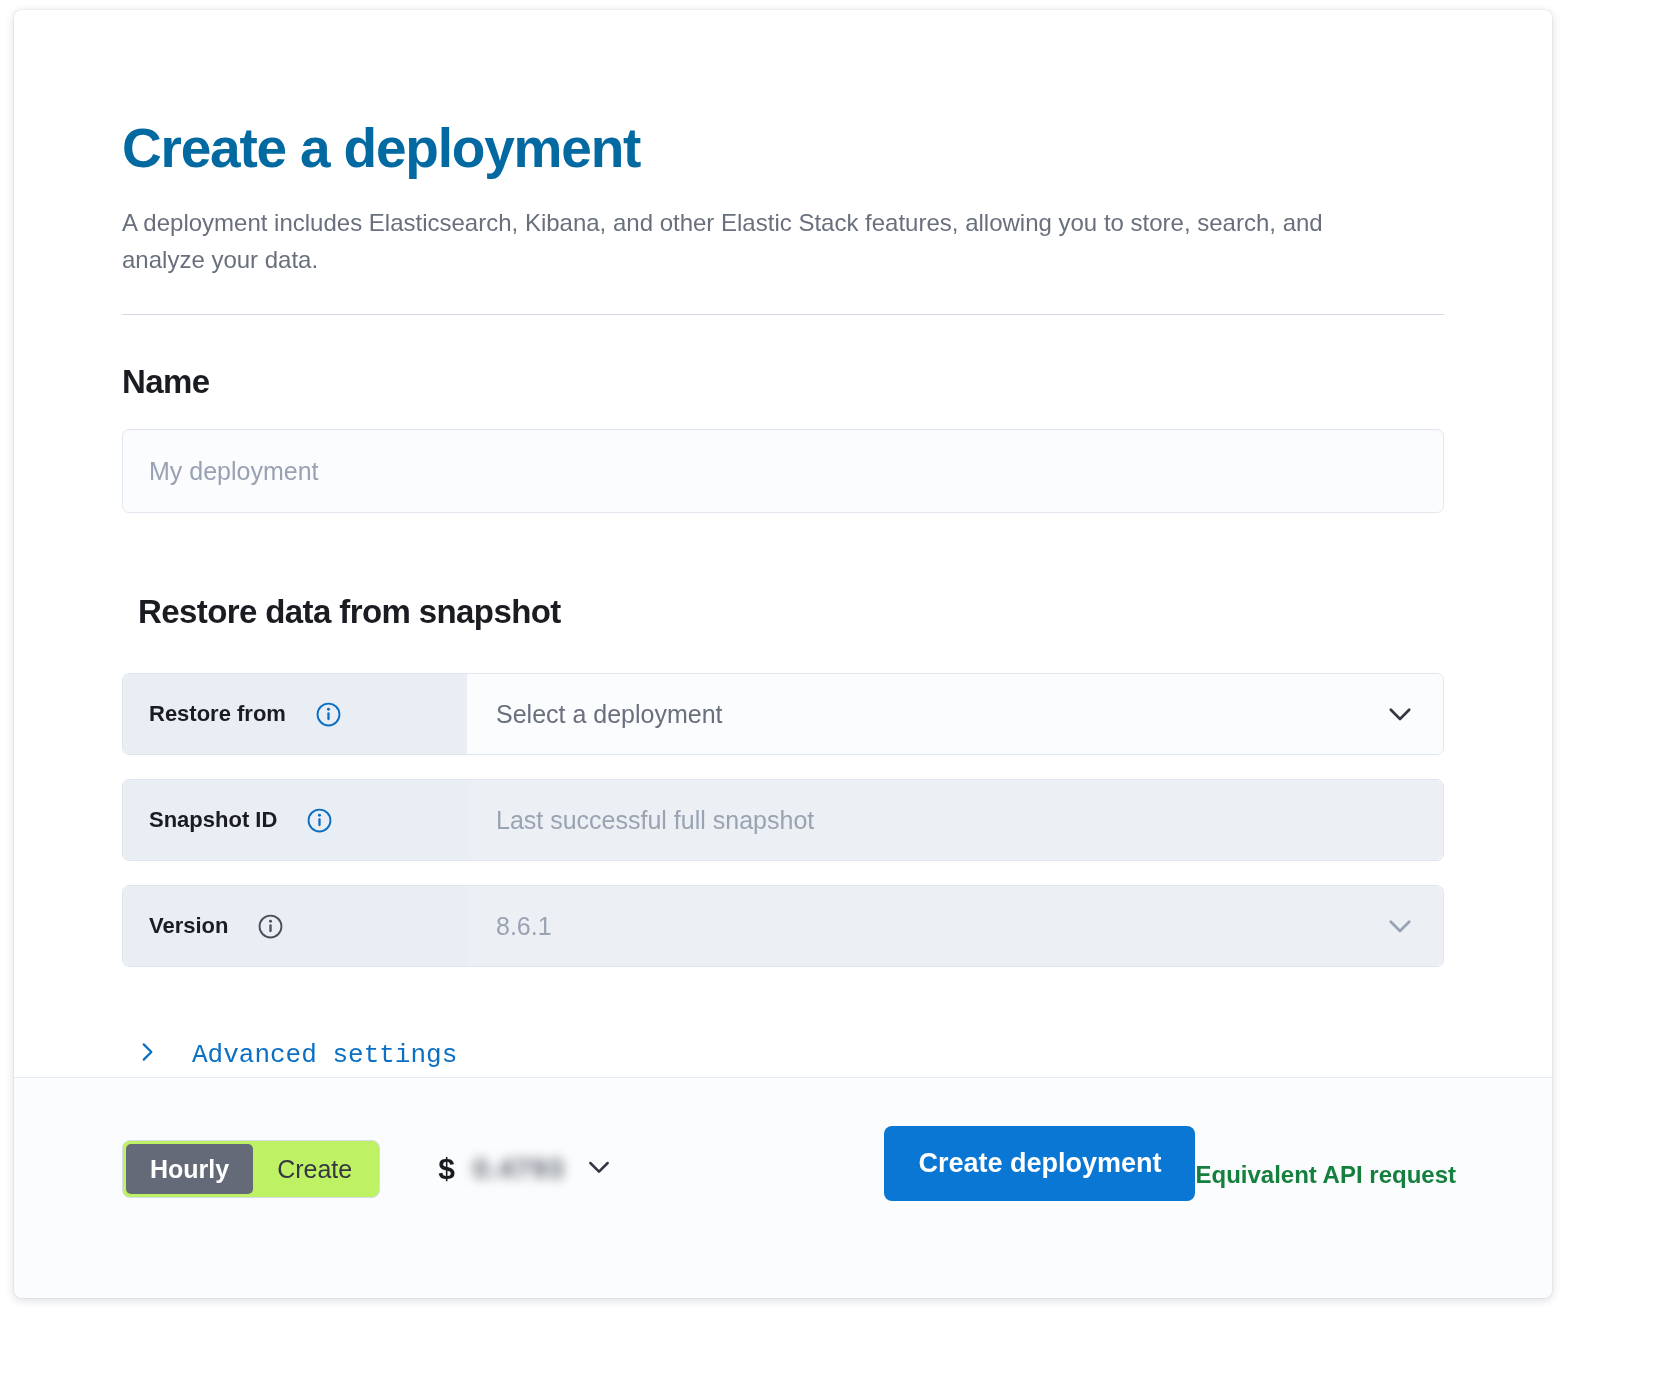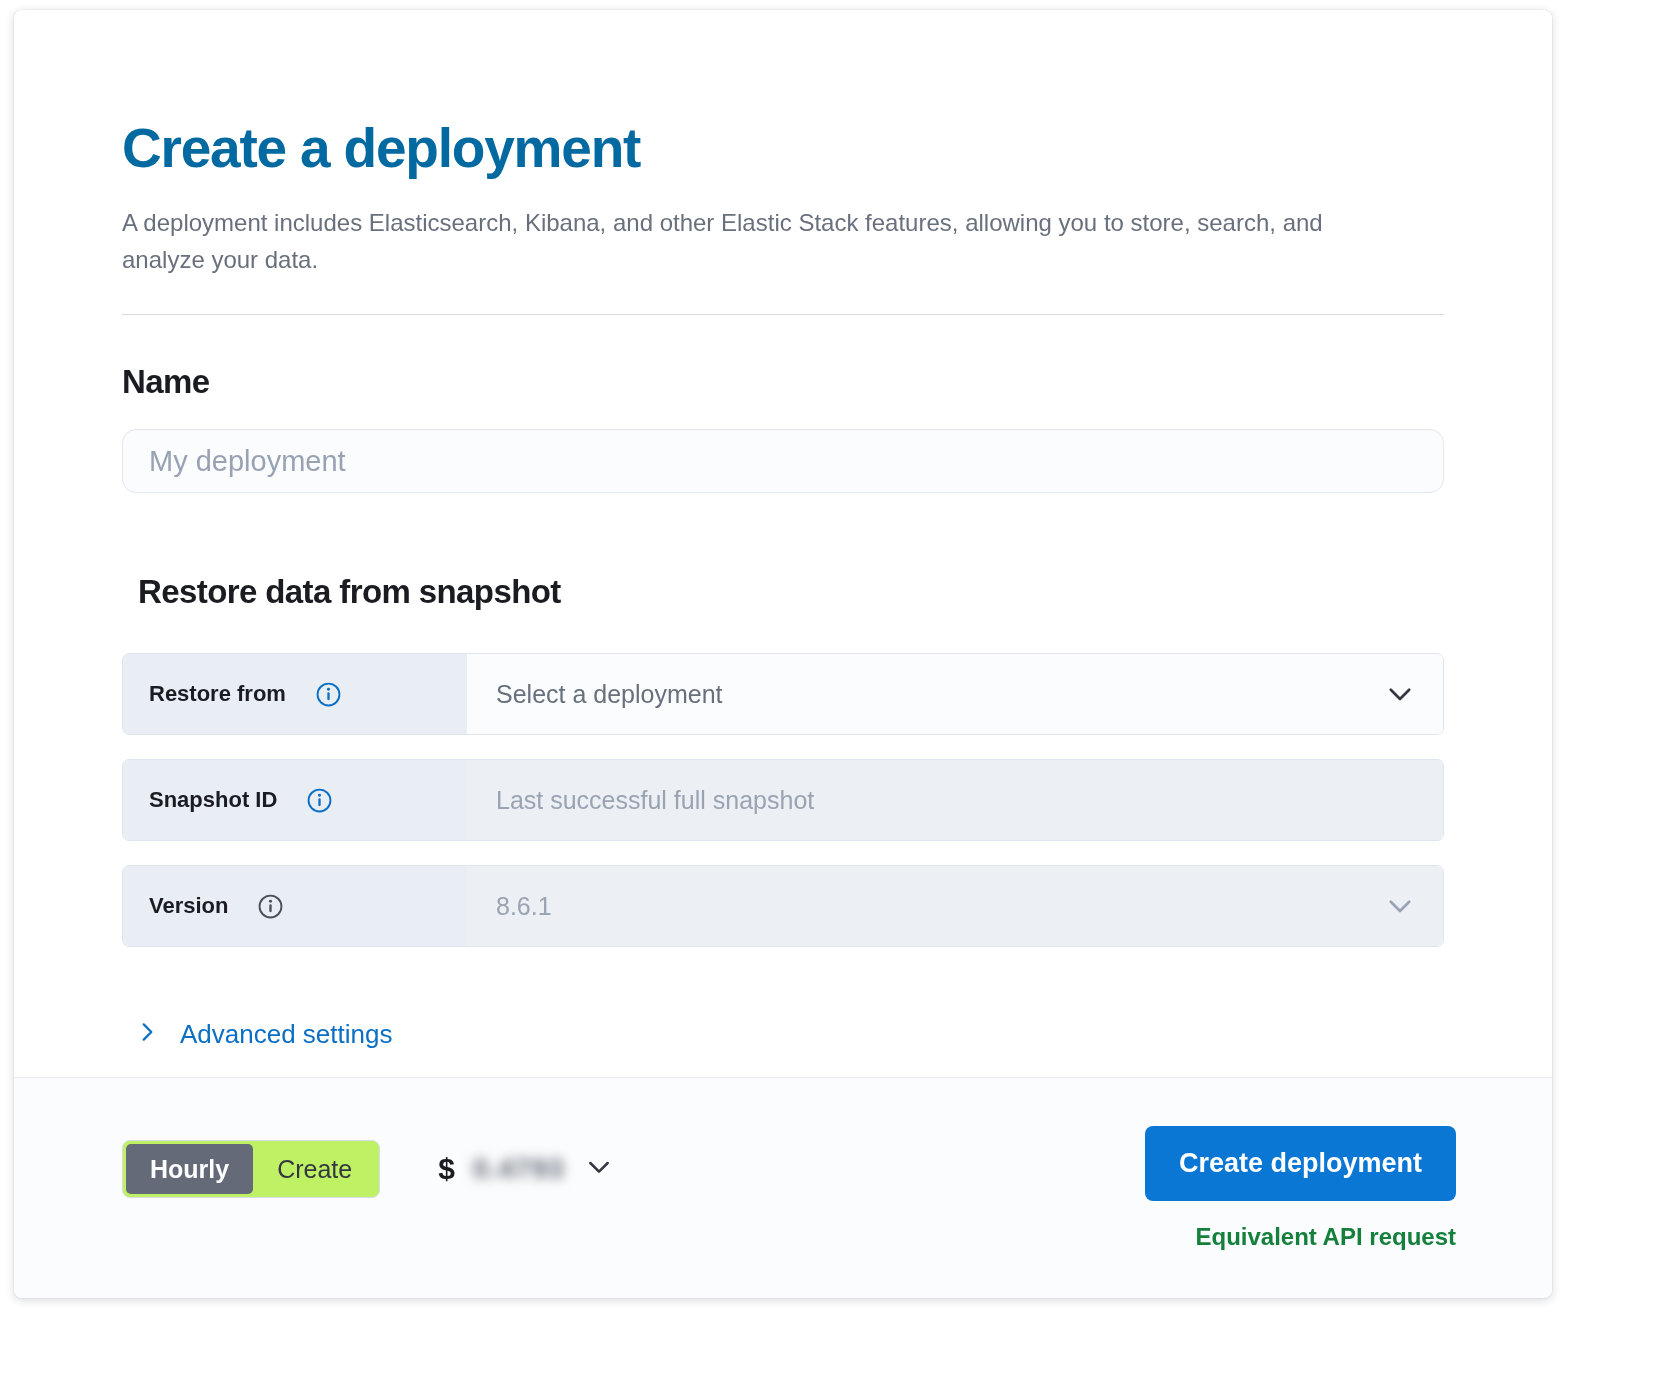--- a/index.html
+++ b/index.html
@@ -68,29 +68,29 @@
     font-size: 33px;
     font-weight: 700;
     letter-spacing: -0.6px;
     color: #1a1c21;
     margin: 0 0 28px 0;
   }
 
   
   .name-input {
     width: 1322px;
-    height: 64px;
+    height: 84px;
     box-sizing: border-box;
     background: #fbfcfd;
     border: 1px solid #e3e7ee;
-    border-radius: 14px;
+    border-radius: 7px;
     display: flex;
     align-items: center;
     padding: 0 26px;
-    font-size: 29px;
+    font-size: 25px;
     color: #98a2b3;
     box-shadow: 0 1px 1px rgba(0,0,0,0.02) inset;
   }
 
   
   .restore-head-row {
     display: flex;
     align-items: center;
     justify-content: space-between;
     width: 1322px;
@@ -180,26 +180,27 @@
   .form-row.disabled .value-cell { background: #eceff4; }
   .form-row.disabled .value-text { color: #9aa3b2; }
 
   .info-icon { display: inline-flex; }
 
   .chevron { display: inline-flex; }
 
   
   .advanced {
     display: flex;
-    align-items: flex-start;
-    gap: 20px;
+    align-items: flex-end;
+    gap: 32px;
     margin-top: 72px;
     margin-left: 12px;
     cursor: pointer;
     width: fit-content;
+    font-family: Liberation Mono, monospace;
   }
   .advanced .adv-text {
     font-size: 26px;
     color: #0b6fc4;
   }
 
   
   .footer {
     position: absolute;
     left: 0; right: 0;
@@ -265,22 +266,21 @@
   .price-value {
     font-size: 28px;
     font-weight: 700;
     color: #5c626e;
     filter: blur(6px);
     letter-spacing: 1px;
   }
 
   .footer-right {
     display: flex;
-    flex-direction: column;
-    align-items: flex-end;
+    align-items: center;
     margin-top: 48px;
   }
   .primary-btn {
     background: #0b77d4;
     color: #ffffff;
     font-size: 27px;
     font-weight: 700;
     border: none;
     border-radius: 8px;
     padding: 24px 34px;

